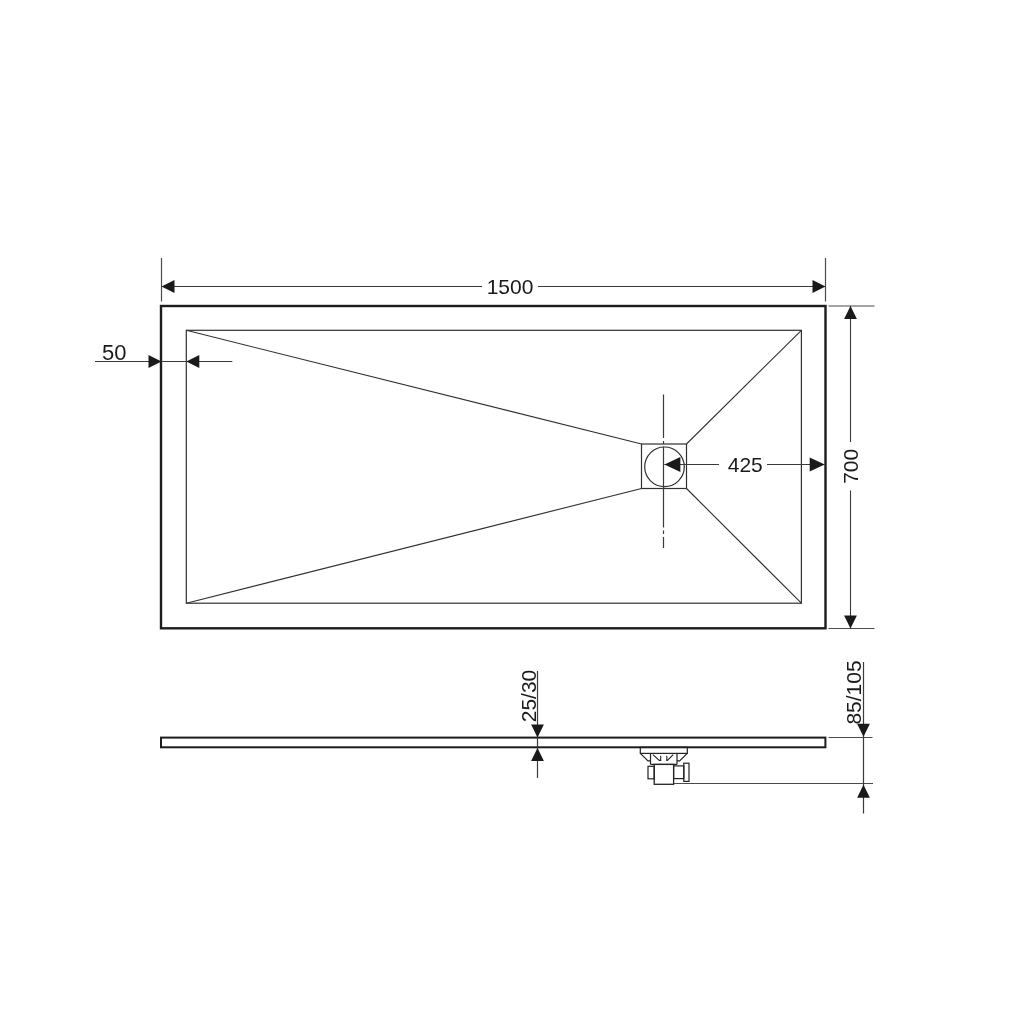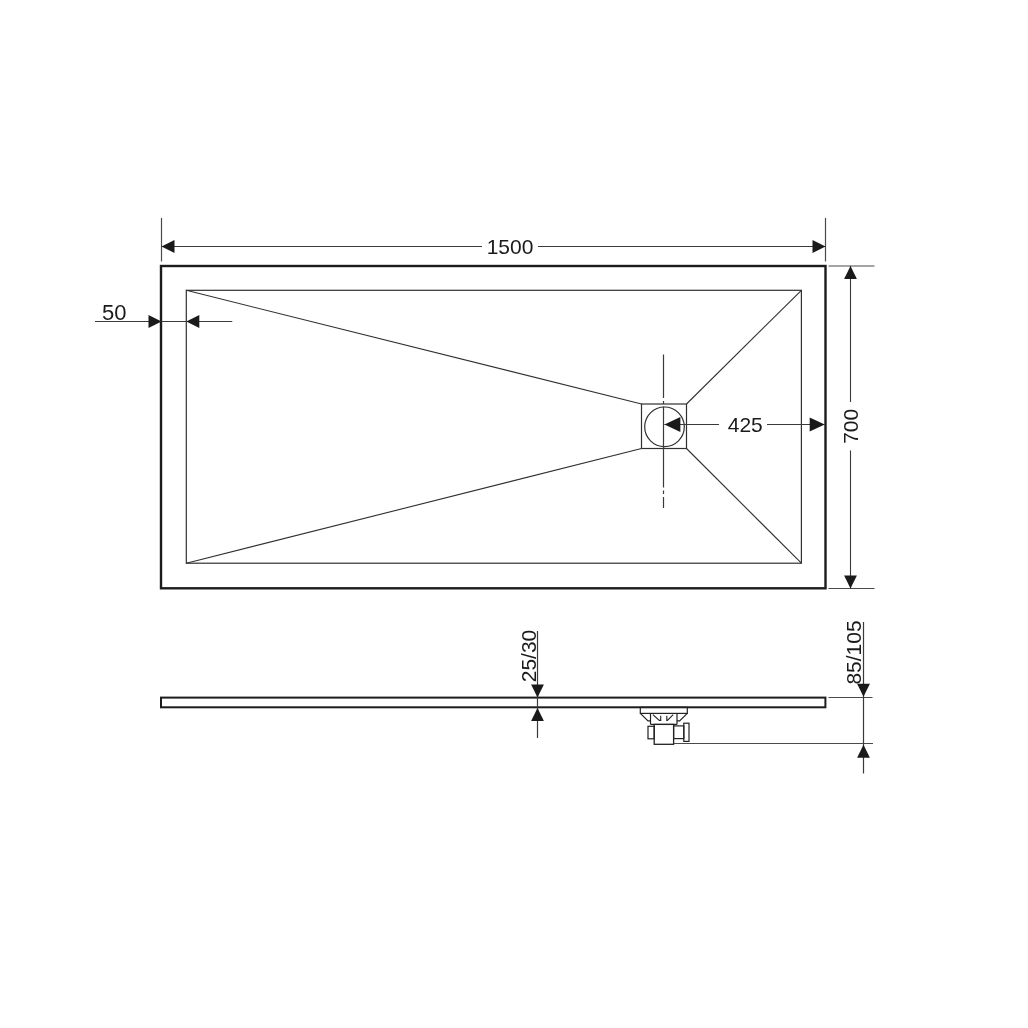--- a/index.html
+++ b/index.html
@@ -1,16 +1,16 @@
 <!DOCTYPE html>
 <html><head>
 <meta charset="utf-8">
 <style>
   html,body{margin:0;padding:0;background:#ffffff;}
-  .page{width:1028px;height:965px;position:relative;background:#22c55e;overflow:hidden;}
+  .page{width:1028px;height:965px;position:relative;background:#22c55e;overflow:hidden;margin-top:40px;}
   text{font-family:"Liberation Sans",sans-serif;fill:#1a1a1a;}
 </style>
 </head>
 <body>
 <div class="page">
 <svg width="1028" height="1028" viewBox="0 0 1028 1028">
 
   <rect x="0" y="0" width="1028" height="1028" fill="#ffffff"></rect>
 
   <rect x="161" y="266" width="664.5" height="322.3" fill="none" stroke="#1c1c1c" stroke-width="2.4"></rect>

